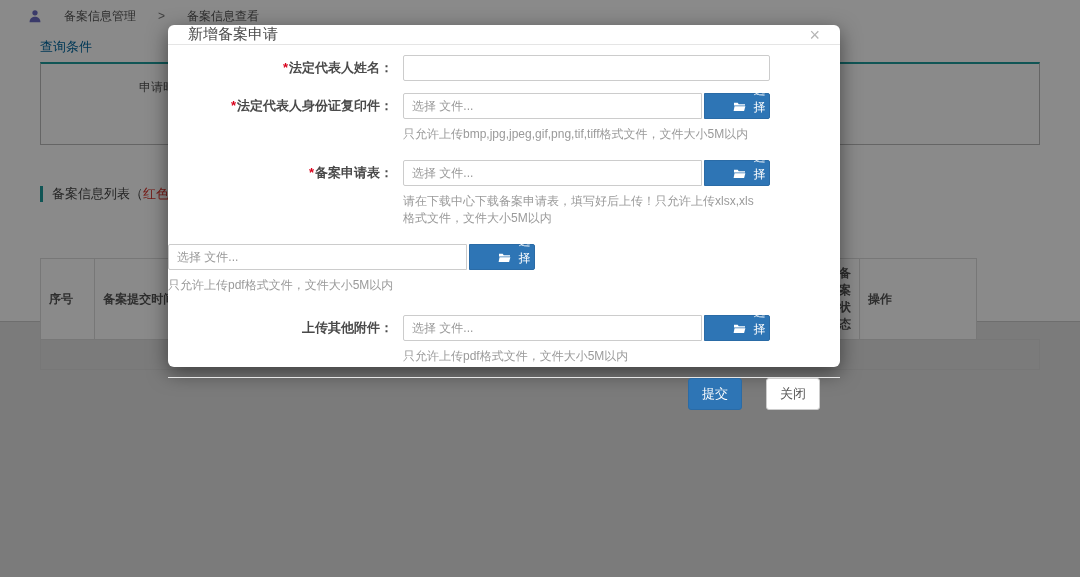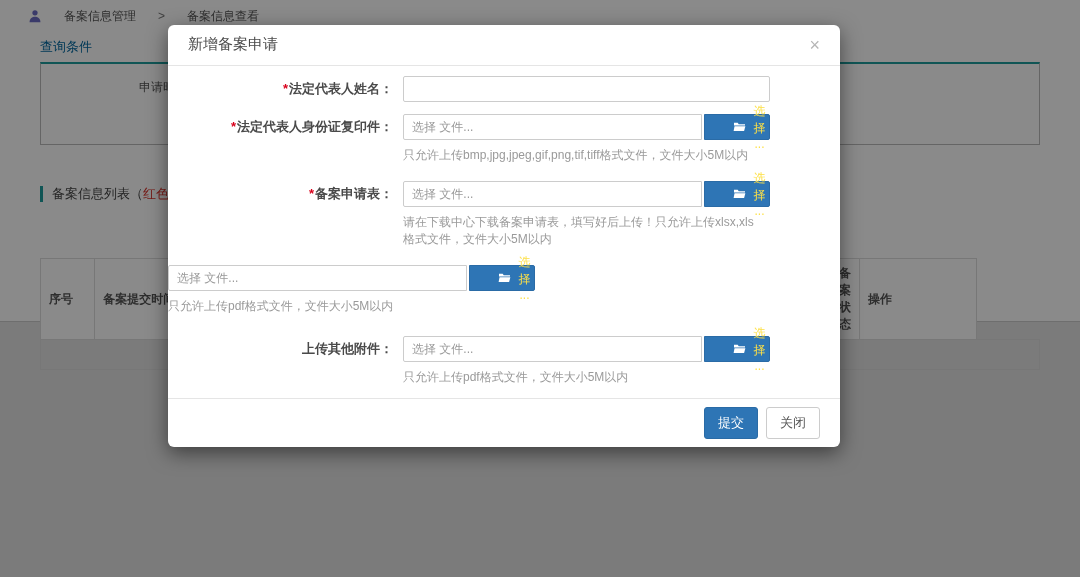--- a/index.html
+++ b/index.html
@@ -16,37 +16,37 @@
   .query-label { position:absolute; left:98px; top:15px; font-size:12px; color:#555; white-space:nowrap; }
   .list-title { position:absolute; left:40px; top:185px; display:flex; align-items:center; font-size:13px; color:#444; }
   .list-title .bar { width:3px; height:16px; background:#1f9e9e; margin-right:9px; }
   .red-note { color:#d9332b; }
   .grid { position:absolute; left:40px; top:258px; width:1000px; border-collapse:collapse; font-size:12px; color:#555; }
   .grid th { border:1px solid #ddd; text-align:left; padding:6px 8px; font-weight:bold; height:28px; background:#fff; }
   .grid td { border:1px solid #ddd; height:30px; }
 
   
   .overlay { position:absolute; inset:0; background:rgba(0,0,0,0.46); }
-  .modal { position:absolute; left:168px; top:25px; width:672px; height:422px; background:#fff; border-radius:6px; box-shadow:0 6px 20px rgba(0,0,0,0.5); display:flex; flex-direction:column; }
+  .modal { position:absolute; left:168px; top:25px; width:672px; height:342px; background:#fff; border-radius:6px; box-shadow:0 6px 20px rgba(0,0,0,0.5); display:flex; flex-direction:column; }
   .modal-header { height:42px; padding:0 20px; display:flex; align-items:center; justify-content:space-between; border-bottom:1px solid #e5e5e5; }
   .modal-title { font-size:15px; color:#4a4a4a; }
   .modal-close { font-size:18px; color:#b6b6b6; cursor:pointer; line-height:1; background:none; border:none; font-family:inherit; }
   .modal-body { flex:1; padding-top:10px; }
   .form-row { display:flex; align-items:flex-start; margin-bottom:12px; }
   .form-label { width:235px; padding-right:10px; text-align:right; font-size:13px; font-weight:bold; color:#4a4a4a; line-height:26px; white-space:nowrap; }
   .star { color:#d9001b; margin-right:1px; }
   .form-ctrl { width:370px; }
   .text-input { width:367px; height:26px; border:1px solid #ccc; border-radius:2px; padding:0 6px; font-size:12px; color:#333; font-family:inherit; }
   .file-group { display:flex; width:367px; }
   .file-text { flex:1; height:26px; border:1px solid #ccc; border-radius:2px 0 0 2px; padding:0 8px; font-size:12px; color:#9a9a9a; line-height:24px; background:#fff; overflow:hidden; }
-  .file-btn { width:66px; height:26px; background:#2e75b5; border:1px solid #2a6ba6; border-radius:0 2px 2px 0; margin-left:2px; color:#fde047; font-size:12px; display:flex; align-items:center; justify-content:flex-end; gap:4px; cursor:pointer; font-family:inherit;padding-left:28px; }
+  .file-btn { width:66px; height:26px; background:#2e75b5; border:1px solid #2a6ba6; border-radius:0 2px 2px 0; margin-left:2px; color:#ffffff; font-size:12px; display:flex; align-items:center; justify-content:flex-end; gap:4px; cursor:pointer; font-family:inherit;padding-left:28px; }
   .help { margin-top:7px; font-size:12px; color:#9a9a9a; line-height:17px; width:360px; }
   .mb-lg { margin-bottom:17px; }
   .mb-xl { margin-bottom:21px; }
-  .modal-footer { height:50px; border-top:1px solid #e5e5e5; display:flex; align-items:center; justify-content:flex-end; padding:8px 20px; gap:8px; }
+  .modal-footer { height:50px; border-top:1px solid #e5e5e5; display:flex; align-items:center; justify-content:flex-end; padding:0 20px; gap:24px; }
   .btn-primary { background:#2e75b5; border:1px solid #2a6ba6; color:#fff; font-size:13px; padding:6px 13px; border-radius:3px; cursor:pointer; font-family:inherit; }
   .btn-default { background:#fff; border:1px solid #ccc; color:#555; font-size:13px; padding:6px 13px; border-radius:3px; cursor:pointer; font-family:inherit; }
 </style>
 </head>
 <body>
 
 <div class="page">
   <div class="content-wrap">
 
     <div class="breadcrumb">

